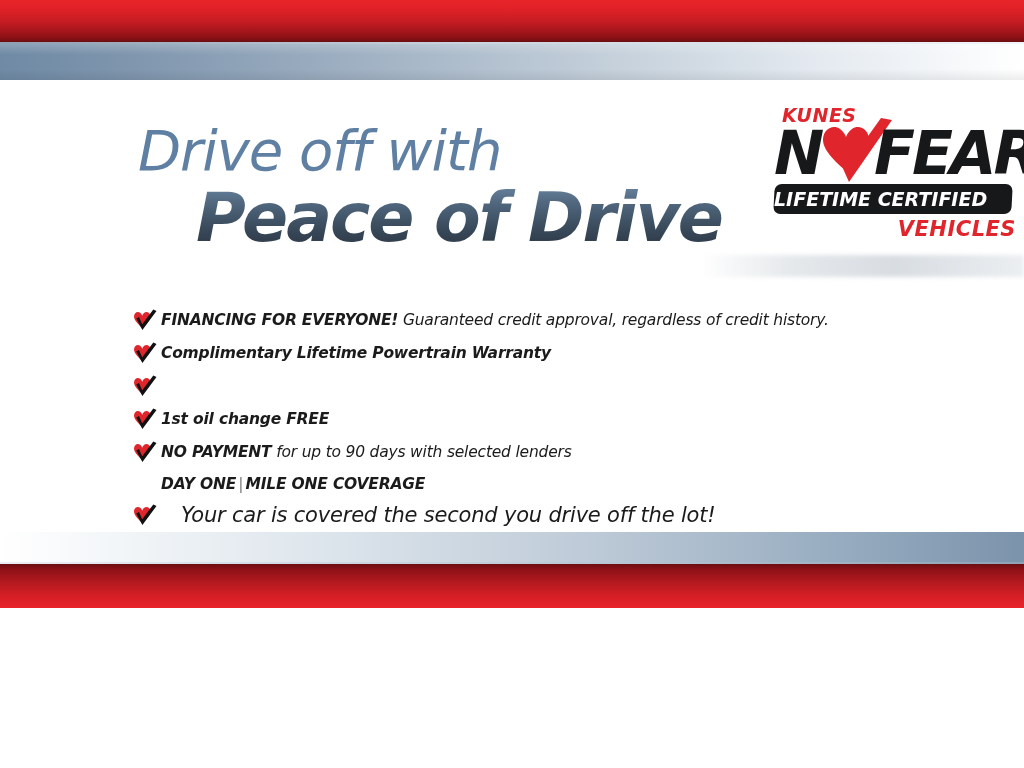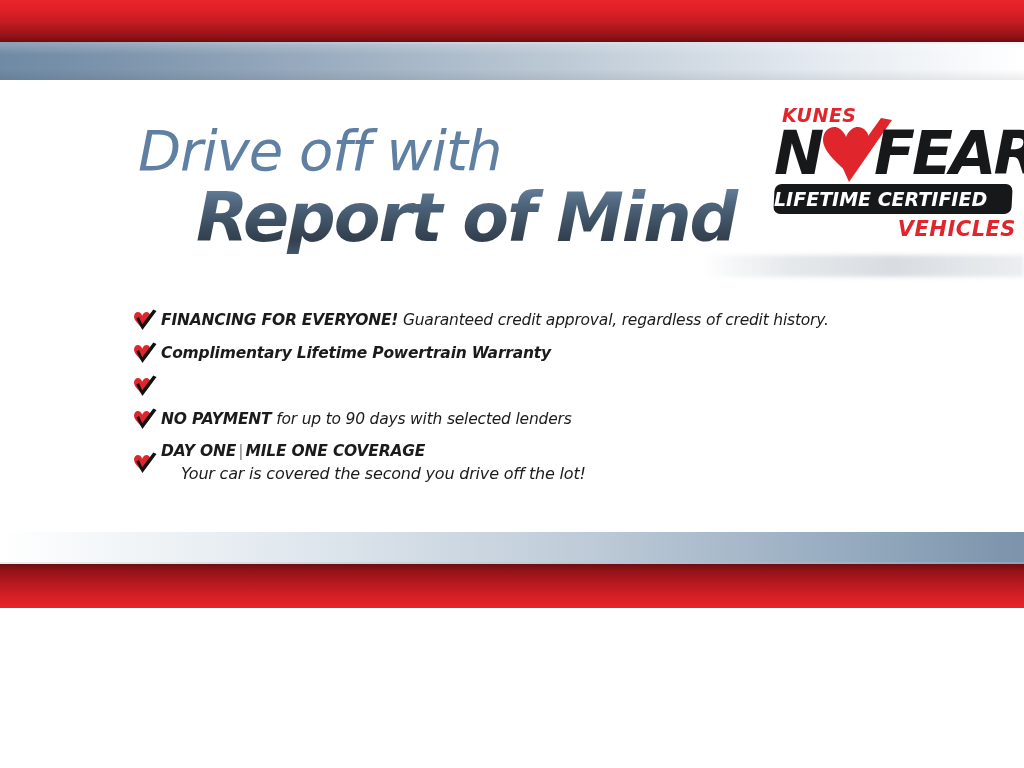--- a/index.html
+++ b/index.html
@@ -255,21 +255,21 @@
 
   
   .benefits {
     position: absolute;
     left: 131px;
     top: 308px;
     width: 800px;
   }
   .benefit-row {
     display: flex;
-    align-items: center;
+    align-items: flex-end;
     margin-bottom: 10px;
   }
   .benefit-row:last-child { margin-bottom: 0; }
   .benefit-icon {
     flex: 0 0 auto;
     width: 26px;
     height: 22px;
     margin-top: 1px;
     margin-right: 4px;
   }
@@ -286,40 +286,40 @@
   }
   .benefit-text .sep {
     color: #9a9a9a;
     font-weight: 700;
     padding: 0 2px;
   }
   .benefit-sub {
     display: block;
     font-weight: 400;
     font-style: italic;
-    font-size: 16px;
+    font-size: 21px;
     line-height: 22px;
     color: #1b1b1b;
     margin-left: 20px;
-    margin-top: 1px;
+    margin-top: 9px;
   }
 </style>
 </head>
 <body>
 
 <div class="page">
 
   <div class="top-red-bar"></div>
   <div class="top-hairline"></div>
   <div class="top-gray-band"></div>
   <div class="top-gray-shade"></div>
 
   <div class="headline">
     <div class="headline-line1">Drive off with</div>
-    <div class="headline-line2">Report of Mind</div>
+    <div class="headline-line2">Peace of Drive</div>
   </div>
 
   <div class="sep-band"></div>
 
   <div class="logo">
     <div class="logo-kunes">KUNES</div>
 
     <div class="logo-nofear">
       <div class="logo-n">N</div>
 
@@ -374,20 +374,31 @@
 
     <div class="benefit-row">
       <span class="benefit-icon">
         <svg viewBox="0 0 26 22" width="26" height="22" aria-hidden="true">
           <path d="M3 7.5 C3 3.5, 6.8 1.8, 9.2 3.8 C10.3 4.7, 10.9 5.8, 11.2 6.8 C11.5 5.8, 12.1 4.7, 13.2 3.8 C15.6 1.8, 19.4 3.5, 19.4 7.5 C19.4 11.6, 13.8 16.5, 11.2 19 C8.6 16.5, 3 11.6, 3 7.5 Z" fill="#e0262c"></path>
           <path d="M5.2 9.6 L11.4 21 L25.5 2.0 L22.3 0.4 L11.2 15.2 L8.0 8.0 Z" fill="#111111"></path>
         </svg>
       </span>
     </div>
 
+    <div class="benefit-row">
+      <span class="benefit-icon">
+        <svg viewBox="0 0 26 22" width="26" height="22" aria-hidden="true">
+          <path d="M3 7.5 C3 3.5, 6.8 1.8, 9.2 3.8 C10.3 4.7, 10.9 5.8, 11.2 6.8 C11.5 5.8, 12.1 4.7, 13.2 3.8 C15.6 1.8, 19.4 3.5, 19.4 7.5 C19.4 11.6, 13.8 16.5, 11.2 19 C8.6 16.5, 3 11.6, 3 7.5 Z" fill="#e0262c"></path>
+          <path d="M5.2 9.6 L11.4 21 L25.5 2.0 L22.3 0.4 L11.2 15.2 L8.0 8.0 Z" fill="#111111"></path>
+        </svg>
+      </span>
+      <span class="benefit-text">
+        <span class="b">1st oil change FREE</span><span></span>
+      </span>
+    </div>
 
 
 
 
     <div class="benefit-row">
       <span class="benefit-icon">
         <svg viewBox="0 0 26 22" width="26" height="22" aria-hidden="true">
           <path d="M3 7.5 C3 3.5, 6.8 1.8, 9.2 3.8 C10.3 4.7, 10.9 5.8, 11.2 6.8 C11.5 5.8, 12.1 4.7, 13.2 3.8 C15.6 1.8, 19.4 3.5, 19.4 7.5 C19.4 11.6, 13.8 16.5, 11.2 19 C8.6 16.5, 3 11.6, 3 7.5 Z" fill="#e0262c"></path>
           <path d="M5.2 9.6 L11.4 21 L25.5 2.0 L22.3 0.4 L11.2 15.2 L8.0 8.0 Z" fill="#111111"></path>
         </svg>

